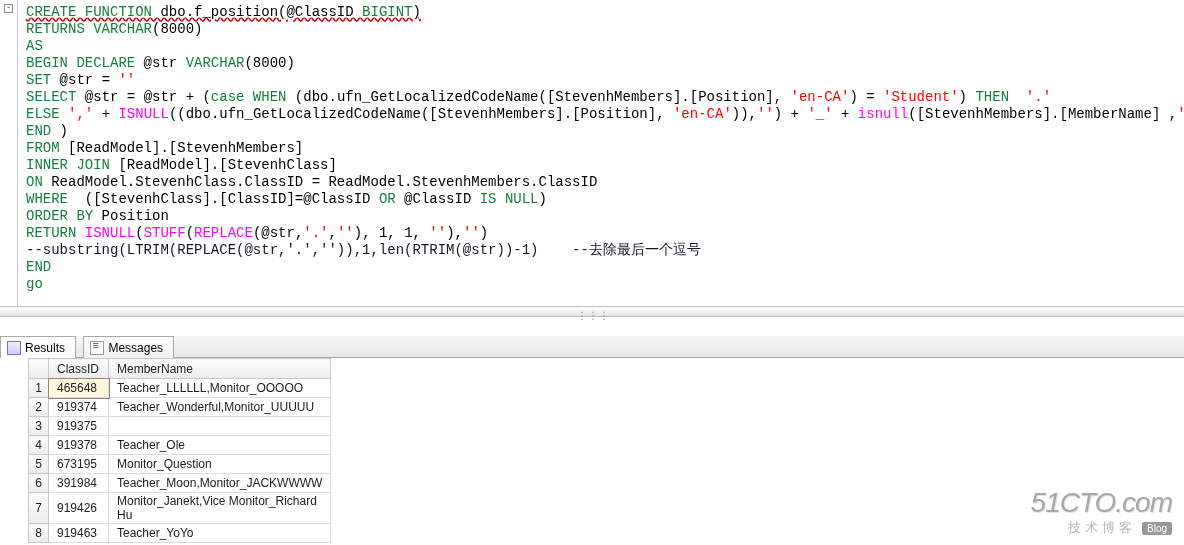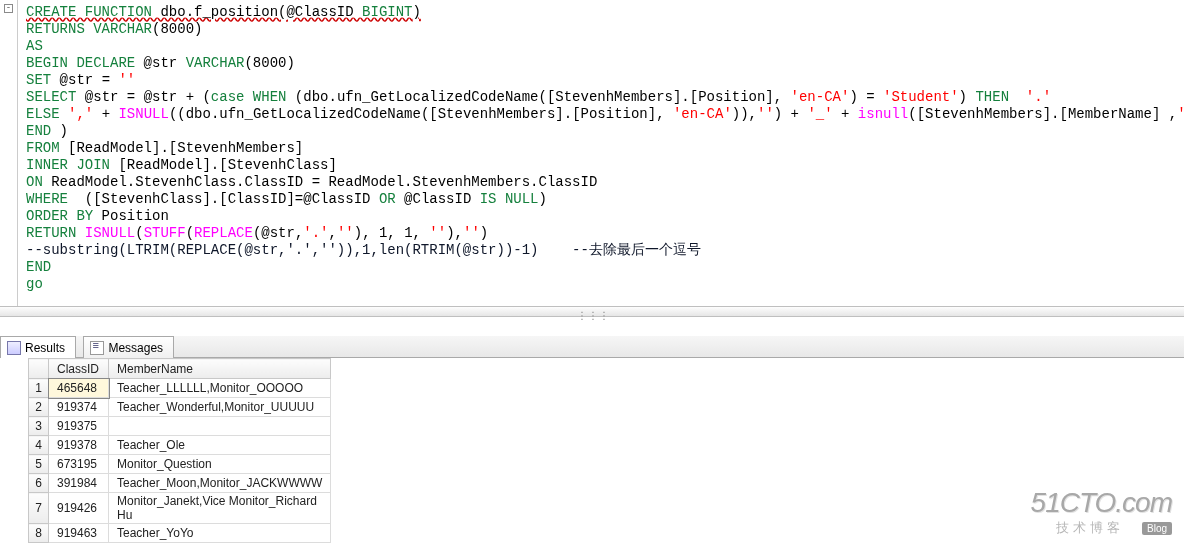--- a/index.html
+++ b/index.html
@@ -32,21 +32,21 @@
   table.results td { border:1px solid #dcdcdc; padding:1px 8px; color:#222; height:19px; }
   table.results th.rownum, table.results td.rownum { background:linear-gradient(#fdfdfd,#ececec); text-align:center; width:20px; padding:1px 4px; border:1px solid #c8c8c8; }
   td.sel { background:#fff8dc; outline:1px solid #888; }
   th.corner { width:20px; }
   th.classid { width:60px; }
   th.member { width:206px; }
   
   .watermark { position:absolute; right:12px; bottom:8px; font-family:Arial,sans-serif; text-align:right; pointer-events:none; opacity:0.85; }
   .watermark .line1 { font-size:28px; font-weight:normal; font-style:italic; color:#999; text-shadow:1px 1px 0 #ddd; letter-spacing:-1px; }
   .watermark .line2 { font-size:13px; color:#aaa; letter-spacing:4px; }
-  .watermark .badge { display:inline-block; background:#888; color:#fff; font-size:10px; padding:1px 5px; border-radius:2px; letter-spacing:0; margin-left:18px; }
+  .watermark .badge { display:inline-block; background:#888; color:#fff; font-size:10px; padding:1px 5px; border-radius:2px; letter-spacing:0; margin-left:6px; }
 </style>
 </head>
 <body>
 
 <div class="editor-pane">
   <div class="gutter">
     <div class="fold-box">-</div>
   </div>
   <div class="code" id="code"><div><span class="kw underline-squiggle">CREATE FUNCTION</span><span class="underline-squiggle"> dbo.f_position(@ClassID </span><span class="kw underline-squiggle">BIGINT</span><span class="underline-squiggle">)</span></div><div><span class="kw">RETURNS VARCHAR</span><span>(8000)</span></div><div><span class="kw">AS</span></div><div><span class="kw">BEGIN DECLARE</span><span> @str </span><span class="kw">VARCHAR</span><span>(8000)</span></div><div><span class="kw">SET</span><span> @str = </span><span class="str">''</span></div><div><span class="kw">SELECT</span><span> @str = @str + (</span><span class="kw">case</span><span> </span><span class="kw">WHEN</span><span> (dbo.ufn_GetLocalizedCodeName([StevenhMembers].[Position], </span><span class="str">'en-CA'</span><span>) = </span><span class="str">'Student'</span><span>) </span><span class="kw">THEN</span><span>  </span><span class="str">'.'</span></div><div><span class="kw">ELSE</span><span> </span><span class="str">','</span><span> + </span><span class="fn">ISNULL</span><span>((dbo.ufn_GetLocalizedCodeName([StevenhMembers].[Position], </span><span class="str">'en-CA'</span><span>)),</span><span class="str">''</span><span>) + </span><span class="str">'_'</span><span> + </span><span class="fn">isnull</span><span>([StevenhMembers].[MemberName] ,</span><span class="str">''</span></div><div><span class="kw">END</span><span> )</span></div><div><span class="kw">FROM</span><span> [ReadModel].[StevenhMembers]</span></div><div><span class="kw">INNER JOIN</span><span> [ReadModel].[StevenhClass]</span></div><div><span class="kw">ON</span><span> ReadModel.StevenhClass.ClassID = ReadModel.StevenhMembers.ClassID</span></div><div><span class="kw">WHERE</span><span>  ([StevenhClass].[ClassID]=@ClassID </span><span class="kw">OR</span><span> @ClassID </span><span class="kw">IS NULL</span><span>)</span></div><div><span class="kw">ORDER BY</span><span> Position</span></div><div><span class="kw">RETURN </span><span class="fn">ISNULL</span><span>(</span><span class="fn">STUFF</span><span>(</span><span class="fn">REPLACE</span><span>(@str,</span><span class="str">'.'</span><span>,</span><span class="str">''</span><span>), 1, 1, </span><span class="str">''</span><span>),</span><span class="str">''</span><span>)</span></div><div><span class="cmt">--substring(LTRIM(REPLACE(@str,'.','')),1,len(RTRIM(@str))-1)    --去除最后一个逗号</span></div><div><span class="kw">END</span></div><div><span class="kw">go</span></div></div>
 </div>

